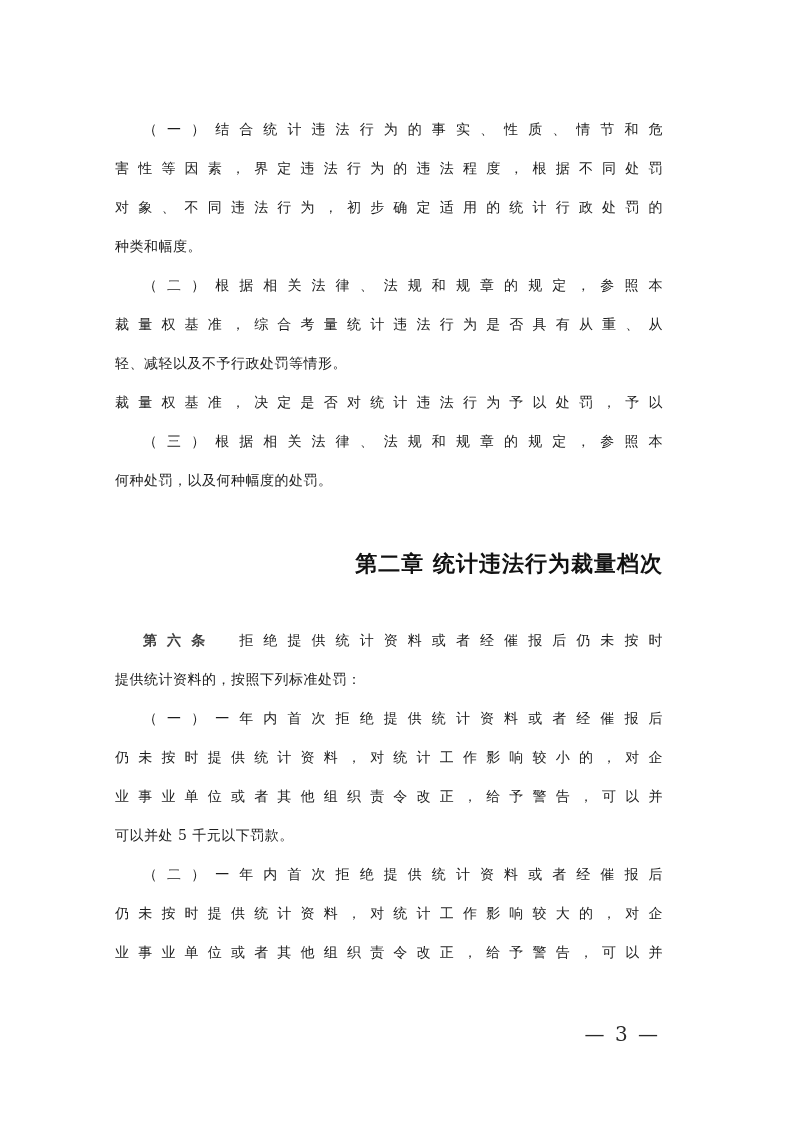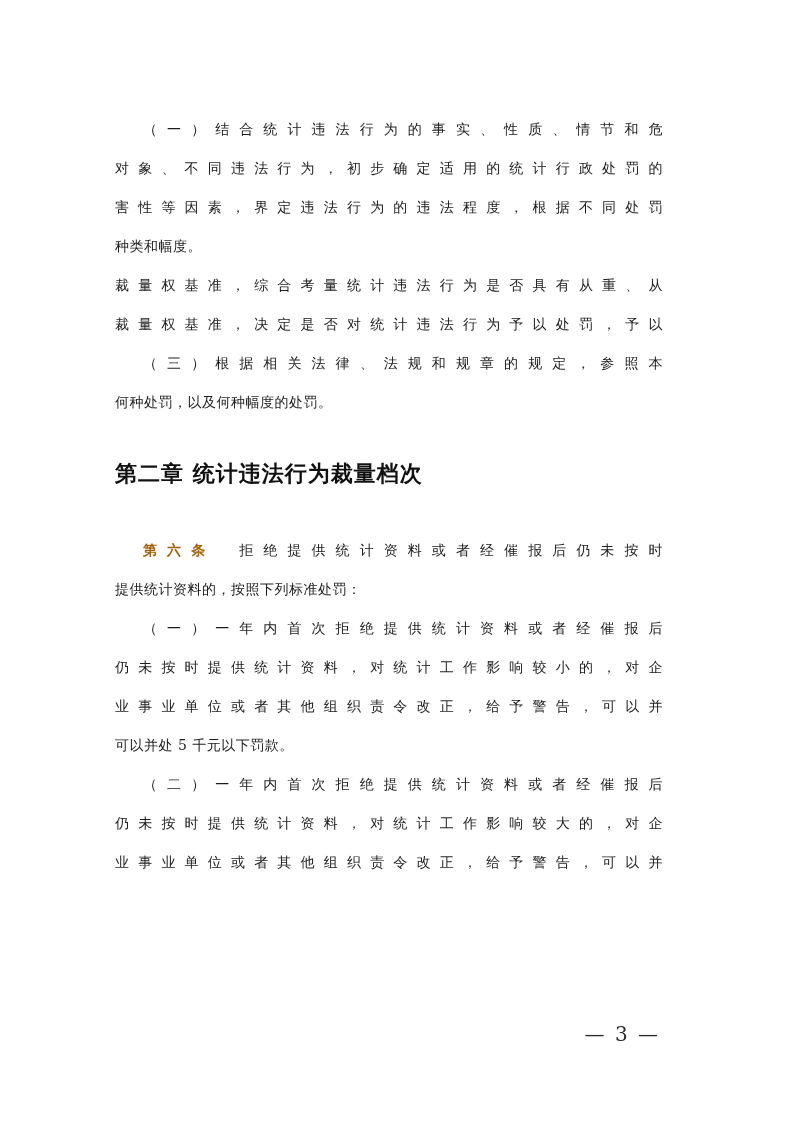--- a/index.html
+++ b/index.html
@@ -34,53 +34,55 @@
   }
   .line.indent {
     text-indent: 2em;
   }
   .chapter-heading {
     font-family: "DejaVu Sans", sans-serif;
     font-weight: bold;
     font-size: 22px;
     line-height: 39px;
     height: 39px;
-    text-align: left;
+    text-align: right;
     letter-spacing: 1px;
-    margin-top: 32px;
+    margin-top: 44px;
     margin-bottom: 38px;
     color: #111;
   }
   .term {
     font-family: "DejaVu Sans", sans-serif;
     font-weight: bold;
-    color: #a16207;
+    color: #404040;
   }
   .page-number {
     position: absolute;
     top: 1022px;
     right: 133px;
     font-size: 20px;
     letter-spacing: 2px;
     color: #2a2a2a;
     font-family: "DejaVu Serif", serif;
   }
 </style>
 </head>
 <body>
 
 <div class="page">
   <div class="textblock">
 
     <div class="line fill indent">（一）结合统计违法行为的事实、性质、情节和危</div>
+    <div class="line fill">害性等因素，界定违法行为的违法程度，根据不同处罚</div>
     <div class="line fill">对象、不同违法行为，初步确定适用的统计行政处罚的</div>
-    <div class="line fill">害性等因素，界定违法行为的违法程度，根据不同处罚</div>
     <div class="line">种类和幅度。</div>
 
+    <div class="line fill indent">（二）根据相关法律、法规和规章的规定，参照本</div>
     <div class="line fill">裁量权基准，综合考量统计违法行为是否具有从重、从</div>
+    <div class="line">轻、减轻以及不予行政处罚等情形。</div>
 
     <div class="line fill">裁量权基准，决定是否对统计违法行为予以处罚，予以</div>
     <div class="line fill indent">（三）根据相关法律、法规和规章的规定，参照本</div>
     <div class="line">何种处罚，以及何种幅度的处罚。</div>
 
     <div class="chapter-heading">第二章 统计违法行为裁量档次</div>
 
     <div class="line fill indent"><span class="term">第六条</span><span>　拒绝提供统计资料或者经催报后仍未按时</span></div>
     <div class="line">提供统计资料的，按照下列标准处罚：</div>
 

